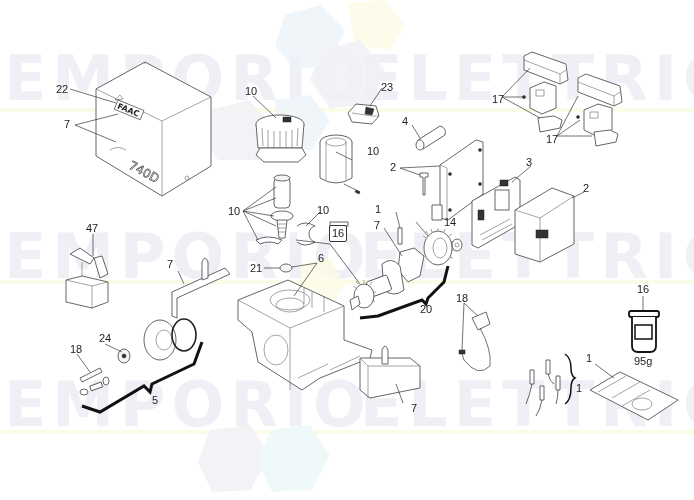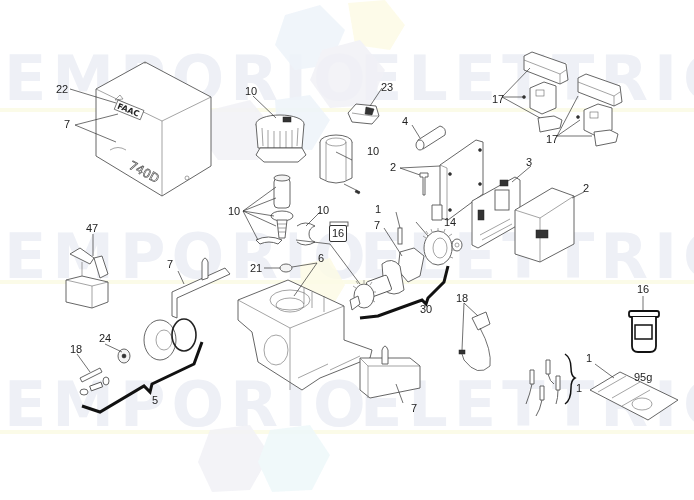--- a/index.html
+++ b/index.html
@@ -284,23 +284,23 @@
   <span class="lbl" style="left:228px;top:206px;">10</span>
   <span class="lbl" style="left:317px;top:205px;">10</span>
   <span class="lbl-box" style="left:329px;top:225px;">16</span>
   <span class="lbl" style="left:375px;top:204px;">1</span>
   <span class="lbl" style="left:374px;top:220px;">7</span>
   <span class="lbl" style="left:408px;top:217px;margin-left:36px;">14</span>
   <span class="lbl" style="left:86px;top:223px;">47</span>
   <span class="lbl" style="left:167px;top:259px;">7</span>
   <span class="lbl" style="left:250px;top:263px;">21</span>
   <span class="lbl" style="left:318px;top:253px;">6</span>
-  <span class="lbl" style="left:420px;top:304px;">30</span>
+  <span class="lbl" style="left:420px;top:304px;">20</span>
   <span class="lbl" style="left:456px;top:293px;">18</span>
   <span class="lbl" style="left:637px;top:284px;">16</span>
   <span class="lbl" style="left:70px;top:344px;">18</span>
   <span class="lbl" style="left:99px;top:333px;">24</span>
   <span class="lbl" style="left:152px;top:395px;">5</span>
   <span class="lbl" style="left:411px;top:403px;">7</span>
   <span class="lbl" style="left:586px;top:353px;">1</span>
   <span class="lbl" style="left:576px;top:383px;">1</span>
-  <span class="lbl" style="left:634px;top:372px;">95g</span>
+  <span class="lbl" style="left:634px;top:356px;">95g</span>
 </div>
 
 </body></html>

